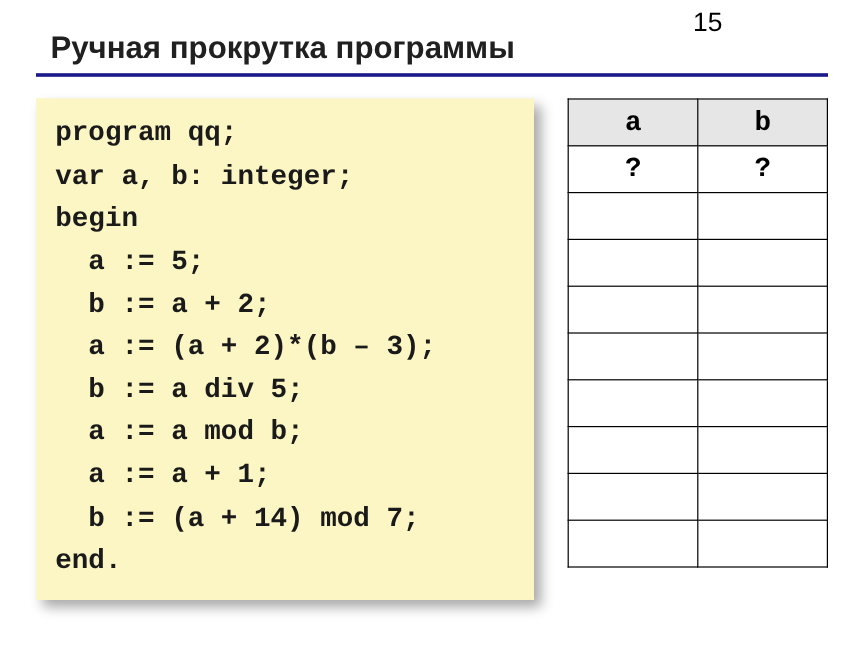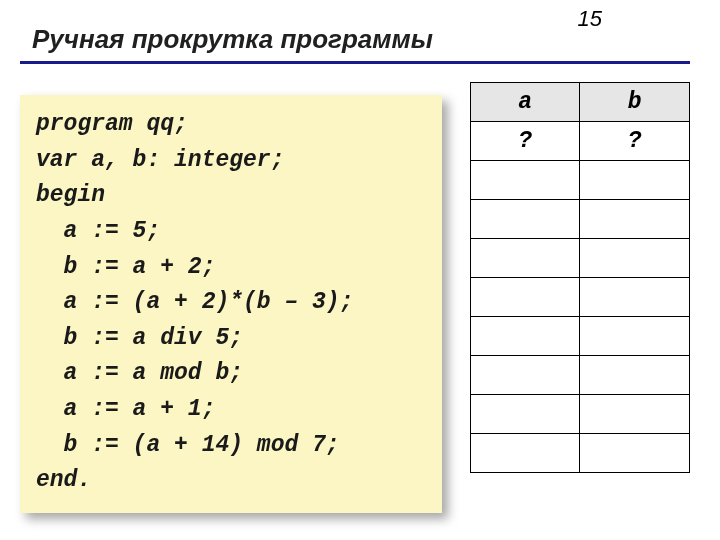--- a/index.html
+++ b/index.html
@@ -9,22 +9,21 @@
     height: 540px;
     background: #ffffff;
     font-family: Arial, Helvetica, sans-serif;
     overflow: hidden;
   }
   .slide {
     position: relative;
     width: 720px;
     height: 540px;
     box-sizing: border-box;
-    padding: 16px 30px 0 20px;
-    font-style: italic;
+    padding: 16px 30px 0 30px;
   }
   .page-num {
     position: absolute;
     top: 6px;
     right: 118px;
     font-size: 22px;
     color: #000;
   }
   .title {
     font-size: 26px;
@@ -46,21 +45,20 @@
     background: #fbf6c3;
     width: 400px;
     padding: 12px 16px 14px 16px;
     box-shadow: 6px 6px 10px rgba(0,0,0,0.35);
     font-family: "Courier New", Courier, monospace;
     font-size: 23px;
     font-weight: bold;
     color: #1a1a1a;
     line-height: 1.55;
     white-space: pre;
-    margin-top: 13px;
   }
   .trace-table {
     border-collapse: collapse;
     width: 226px;
   }
   .trace-table th, .trace-table td {
     border: 1.5px solid #000;
     height: 36px;
     font-family: "Courier New", Courier, monospace;
     font-size: 23px;

